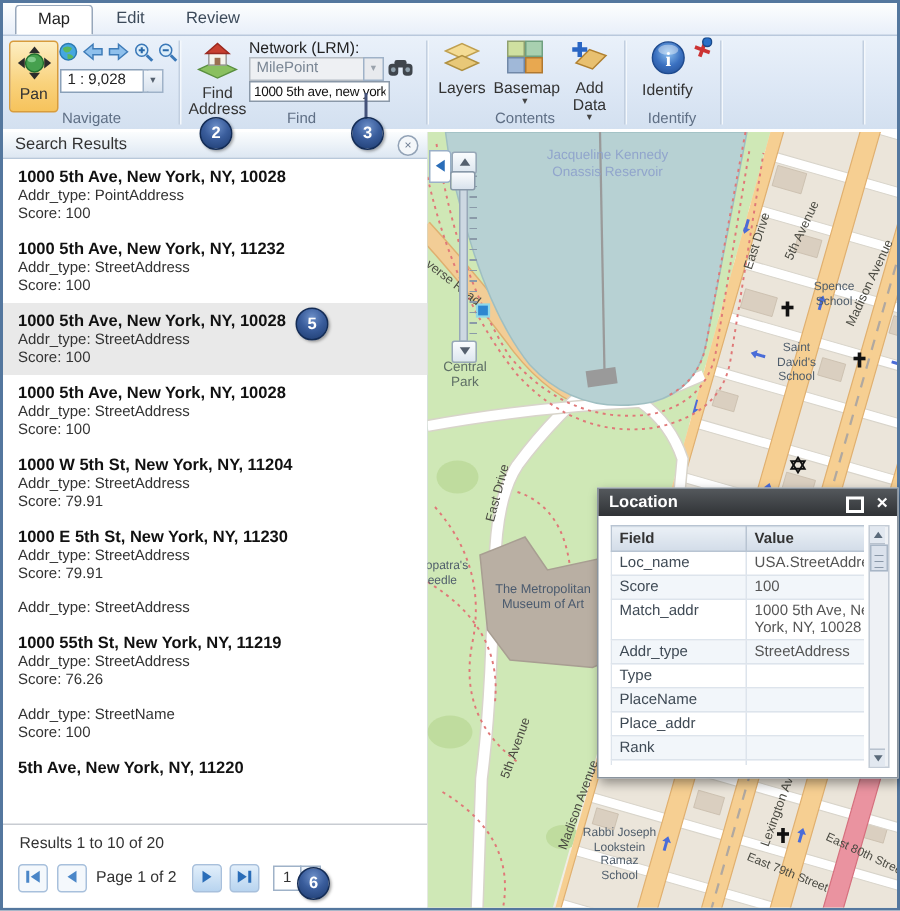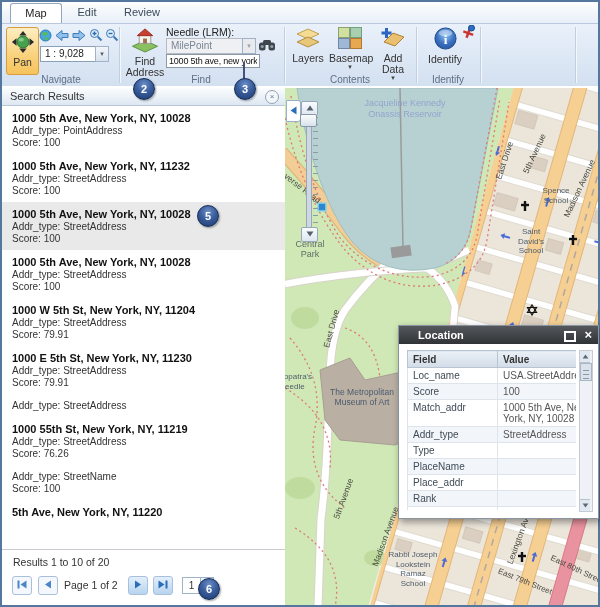--- a/index.html
+++ b/index.html
@@ -74,21 +74,21 @@
   .strack{left:21px;top:27px;width:4px;height:111px;background:#cdd8e2;border:1px solid #98a8b8;}
   .sticks{left:28px;top:29px;width:5px;height:108px;
           background:repeating-linear-gradient(to bottom,#8a9aa8 0 1px,transparent 1px 7px);}
   .sthumb{left:15px;top:26px;width:15px;height:11px;background:linear-gradient(#fbfcfd,#d8e2ec);
           border:1px solid #8898a8;border-radius:2px;z-index:4;}
   
   .popup{position:absolute;left:398px;top:325px;width:199px;height:192px;background:#fff;
          border:1px solid #8a949e;box-shadow:2px 3px 7px rgba(0,0,0,.4);z-index:5;}
   .ptitle{position:absolute;left:0;top:0;right:0;height:18px;
           background:linear-gradient(#54585c,#303336);color:#fff;font-size:11px;font-weight:bold;
-          line-height:18px;padding-left:19px;}
+          line-height:18px;padding-left:7px;}
   .pmax{position:absolute;right:22px;top:5px;width:8px;height:7px;border:2px solid #fff;}
   .pclose2{position:absolute;right:6px;top:1px;color:#fff;font-size:13px;font-weight:bold;line-height:16px;}
   .ptablewrap{position:absolute;left:8px;top:24px;width:169px;height:160px;overflow:hidden;}
   table.attr{border-collapse:collapse;width:190px;font-size:10px;color:#444;}
   table.attr th{background:linear-gradient(#eaf0f6,#d2dce8);border:1px solid #b8c4d2;
                 font-size:10px;color:#333;text-align:left;padding:2px 5px;height:12px;font-weight:bold;}
   table.attr td{border:1px solid #dde4ec;padding:2px 5px;line-height:11px;vertical-align:top;}
   table.attr tr.alt td{background:#f2f6fa;}
   table.attr td.f{width:78px;color:#3f4a55;}
   table.attr td.v{width:76px;color:#555;}
@@ -174,21 +174,21 @@
       <div class="bigbtn" style="left:122px;width:42px;">
         <svg width="30" height="27" viewBox="0 0 30 28">
           <polygon points="2,21 15,15 28,21 15,27" fill="#8ac060" stroke="#5a9040"></polygon>
           <rect x="9" y="9" width="12" height="9" fill="#f4f4ec" stroke="#999"></rect>
           <polygon points="7,10 15,3 23,10" fill="#c84030" stroke="#9a2a20"></polygon>
           <rect x="13" y="13" width="4" height="5" fill="#9a7050"></rect>
         </svg>
         <div class="cap">Find Address</div>
         <div class="caret">▾</div>
       </div>
-      <div class="netlabel" style="left:164px;top:2px;">Needle (LRM):</div>
+      <div class="netlabel" style="left:164px;top:2px;">Network (LRM):</div>
       <div class="combo disabled" style="left:164px;top:14px;width:74px;height:14px;">
         <span>MilePoint</span>
       </div>
       <div class="ddbtn" style="left:240px;top:14px;width:12px;height:14px;background:#e8eaee;color:#9aa2ac;">
         <span>▾</span>
       </div>
       <div class="mini" style="left:256px;top:14px;width:18px;">
         <svg width="18" height="14" viewBox="0 0 18 14">
           <rect x="5" y="2" width="8" height="5" rx="1.5" fill="#3f454c"></rect>
           <rect x="1" y="4.5" width="6.5" height="8" rx="2.5" fill="#3f454c"></rect>

